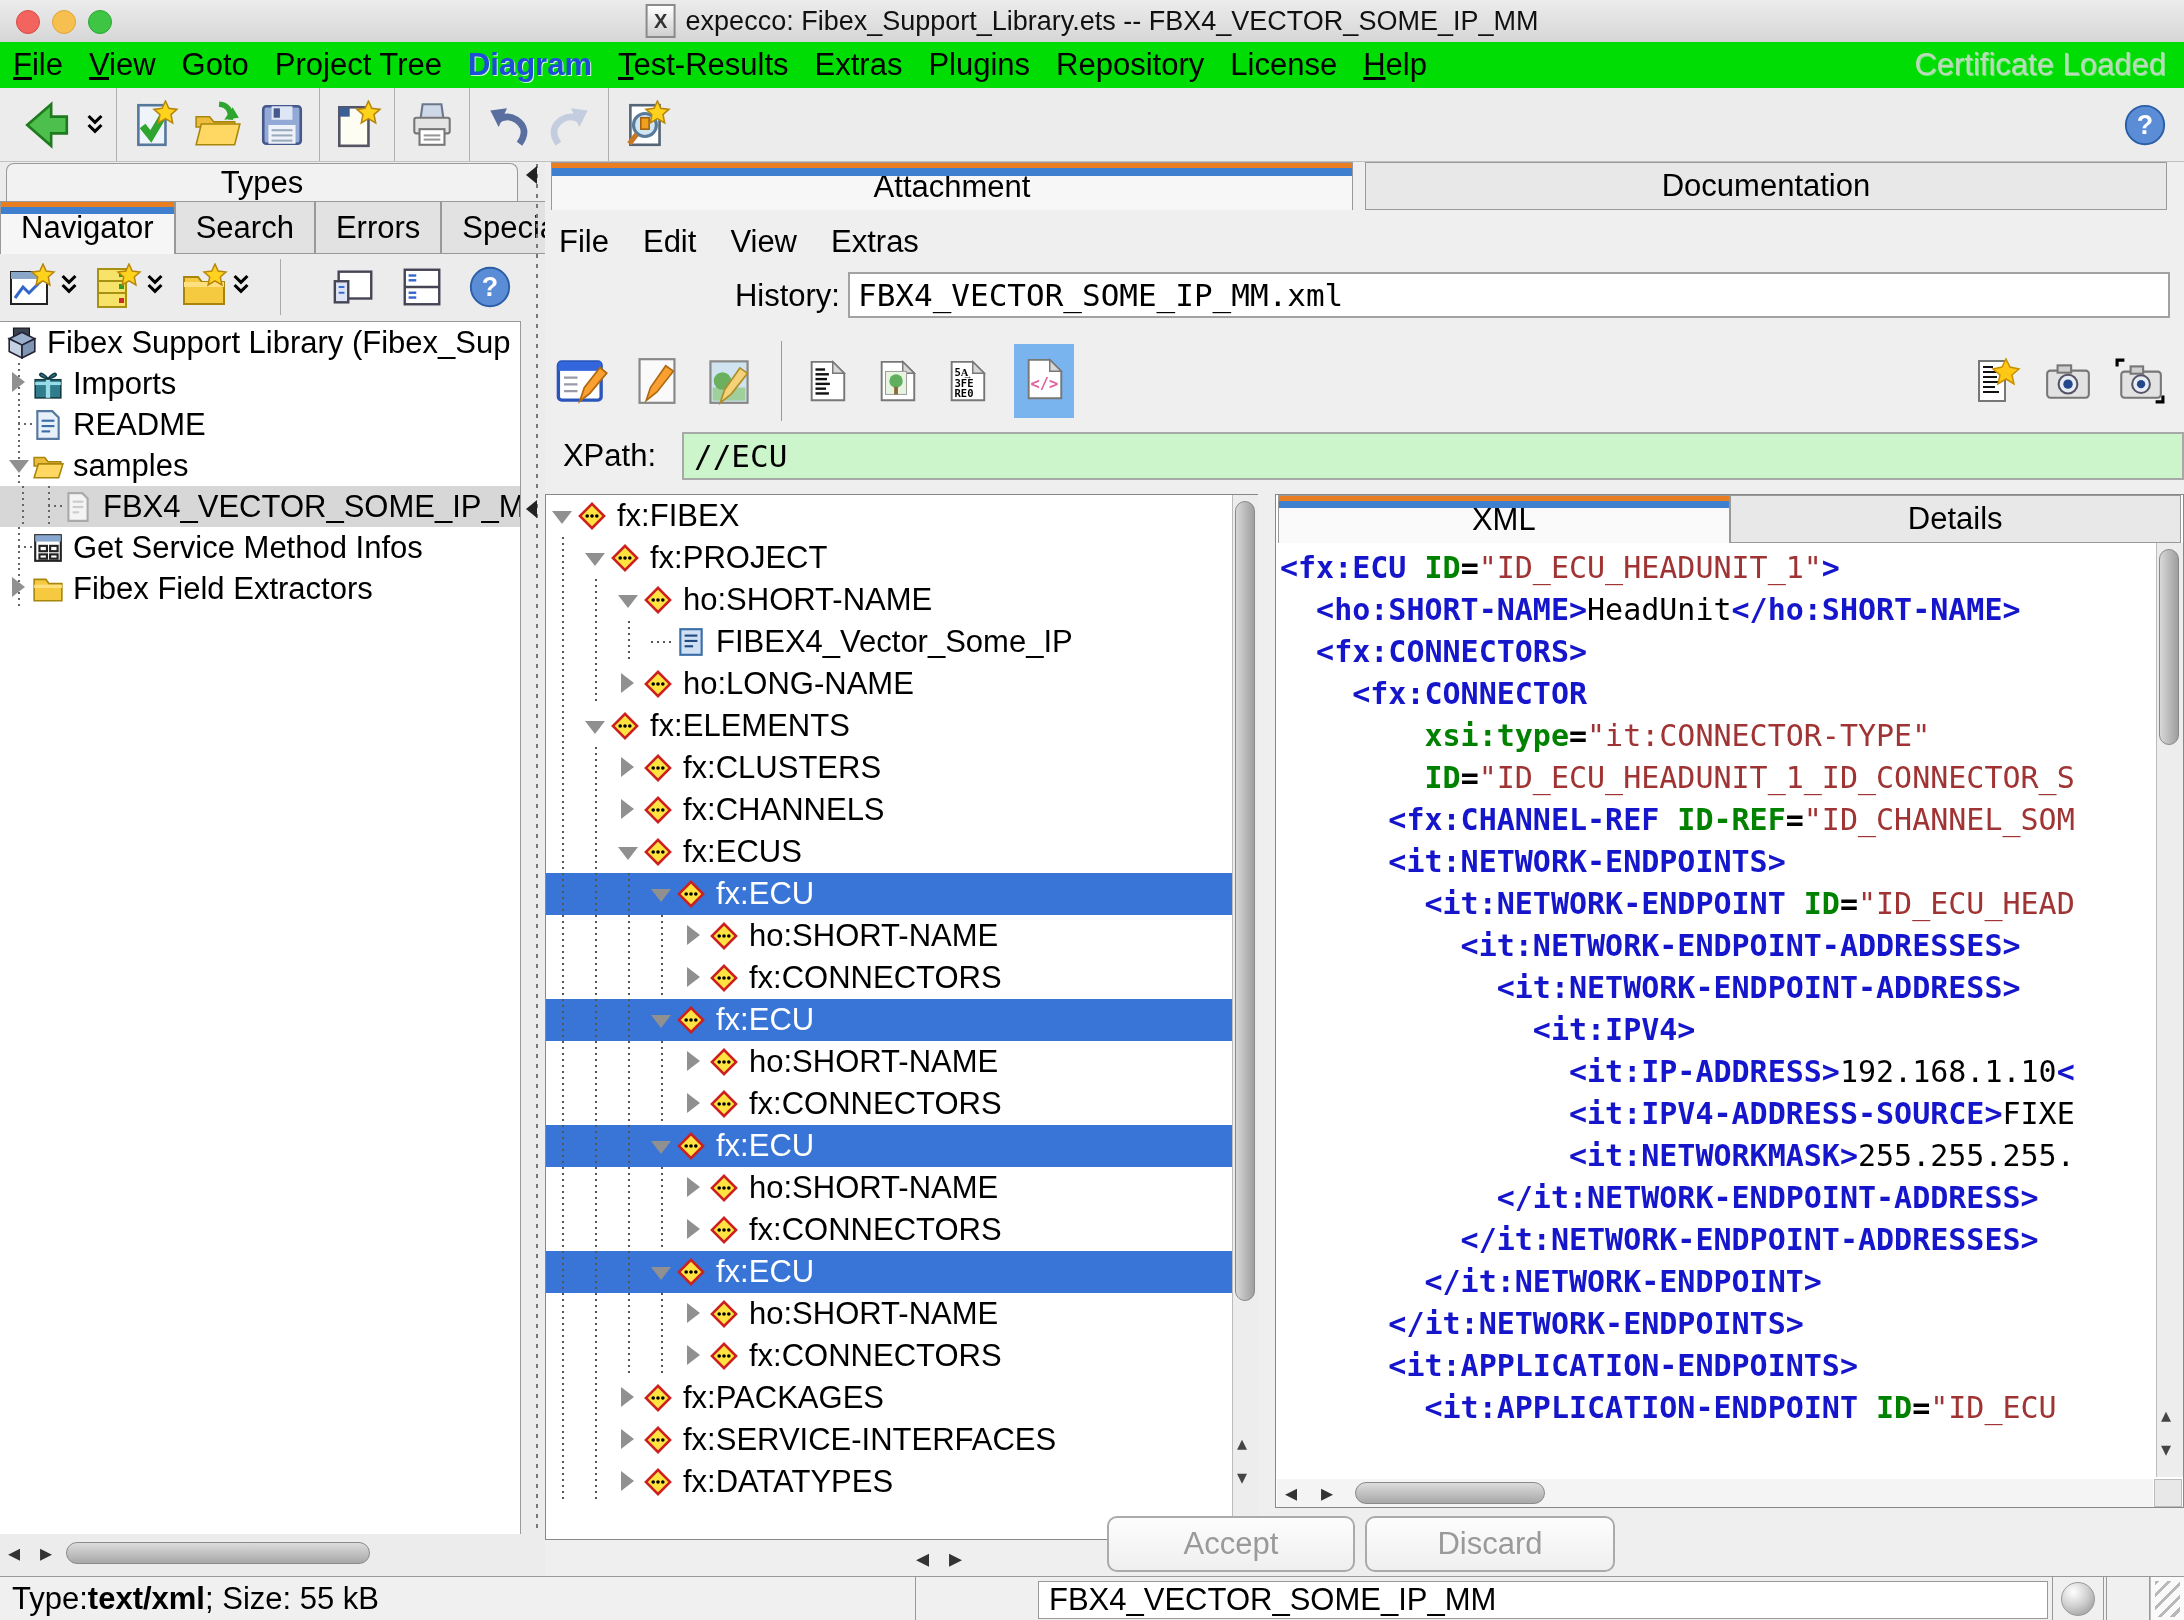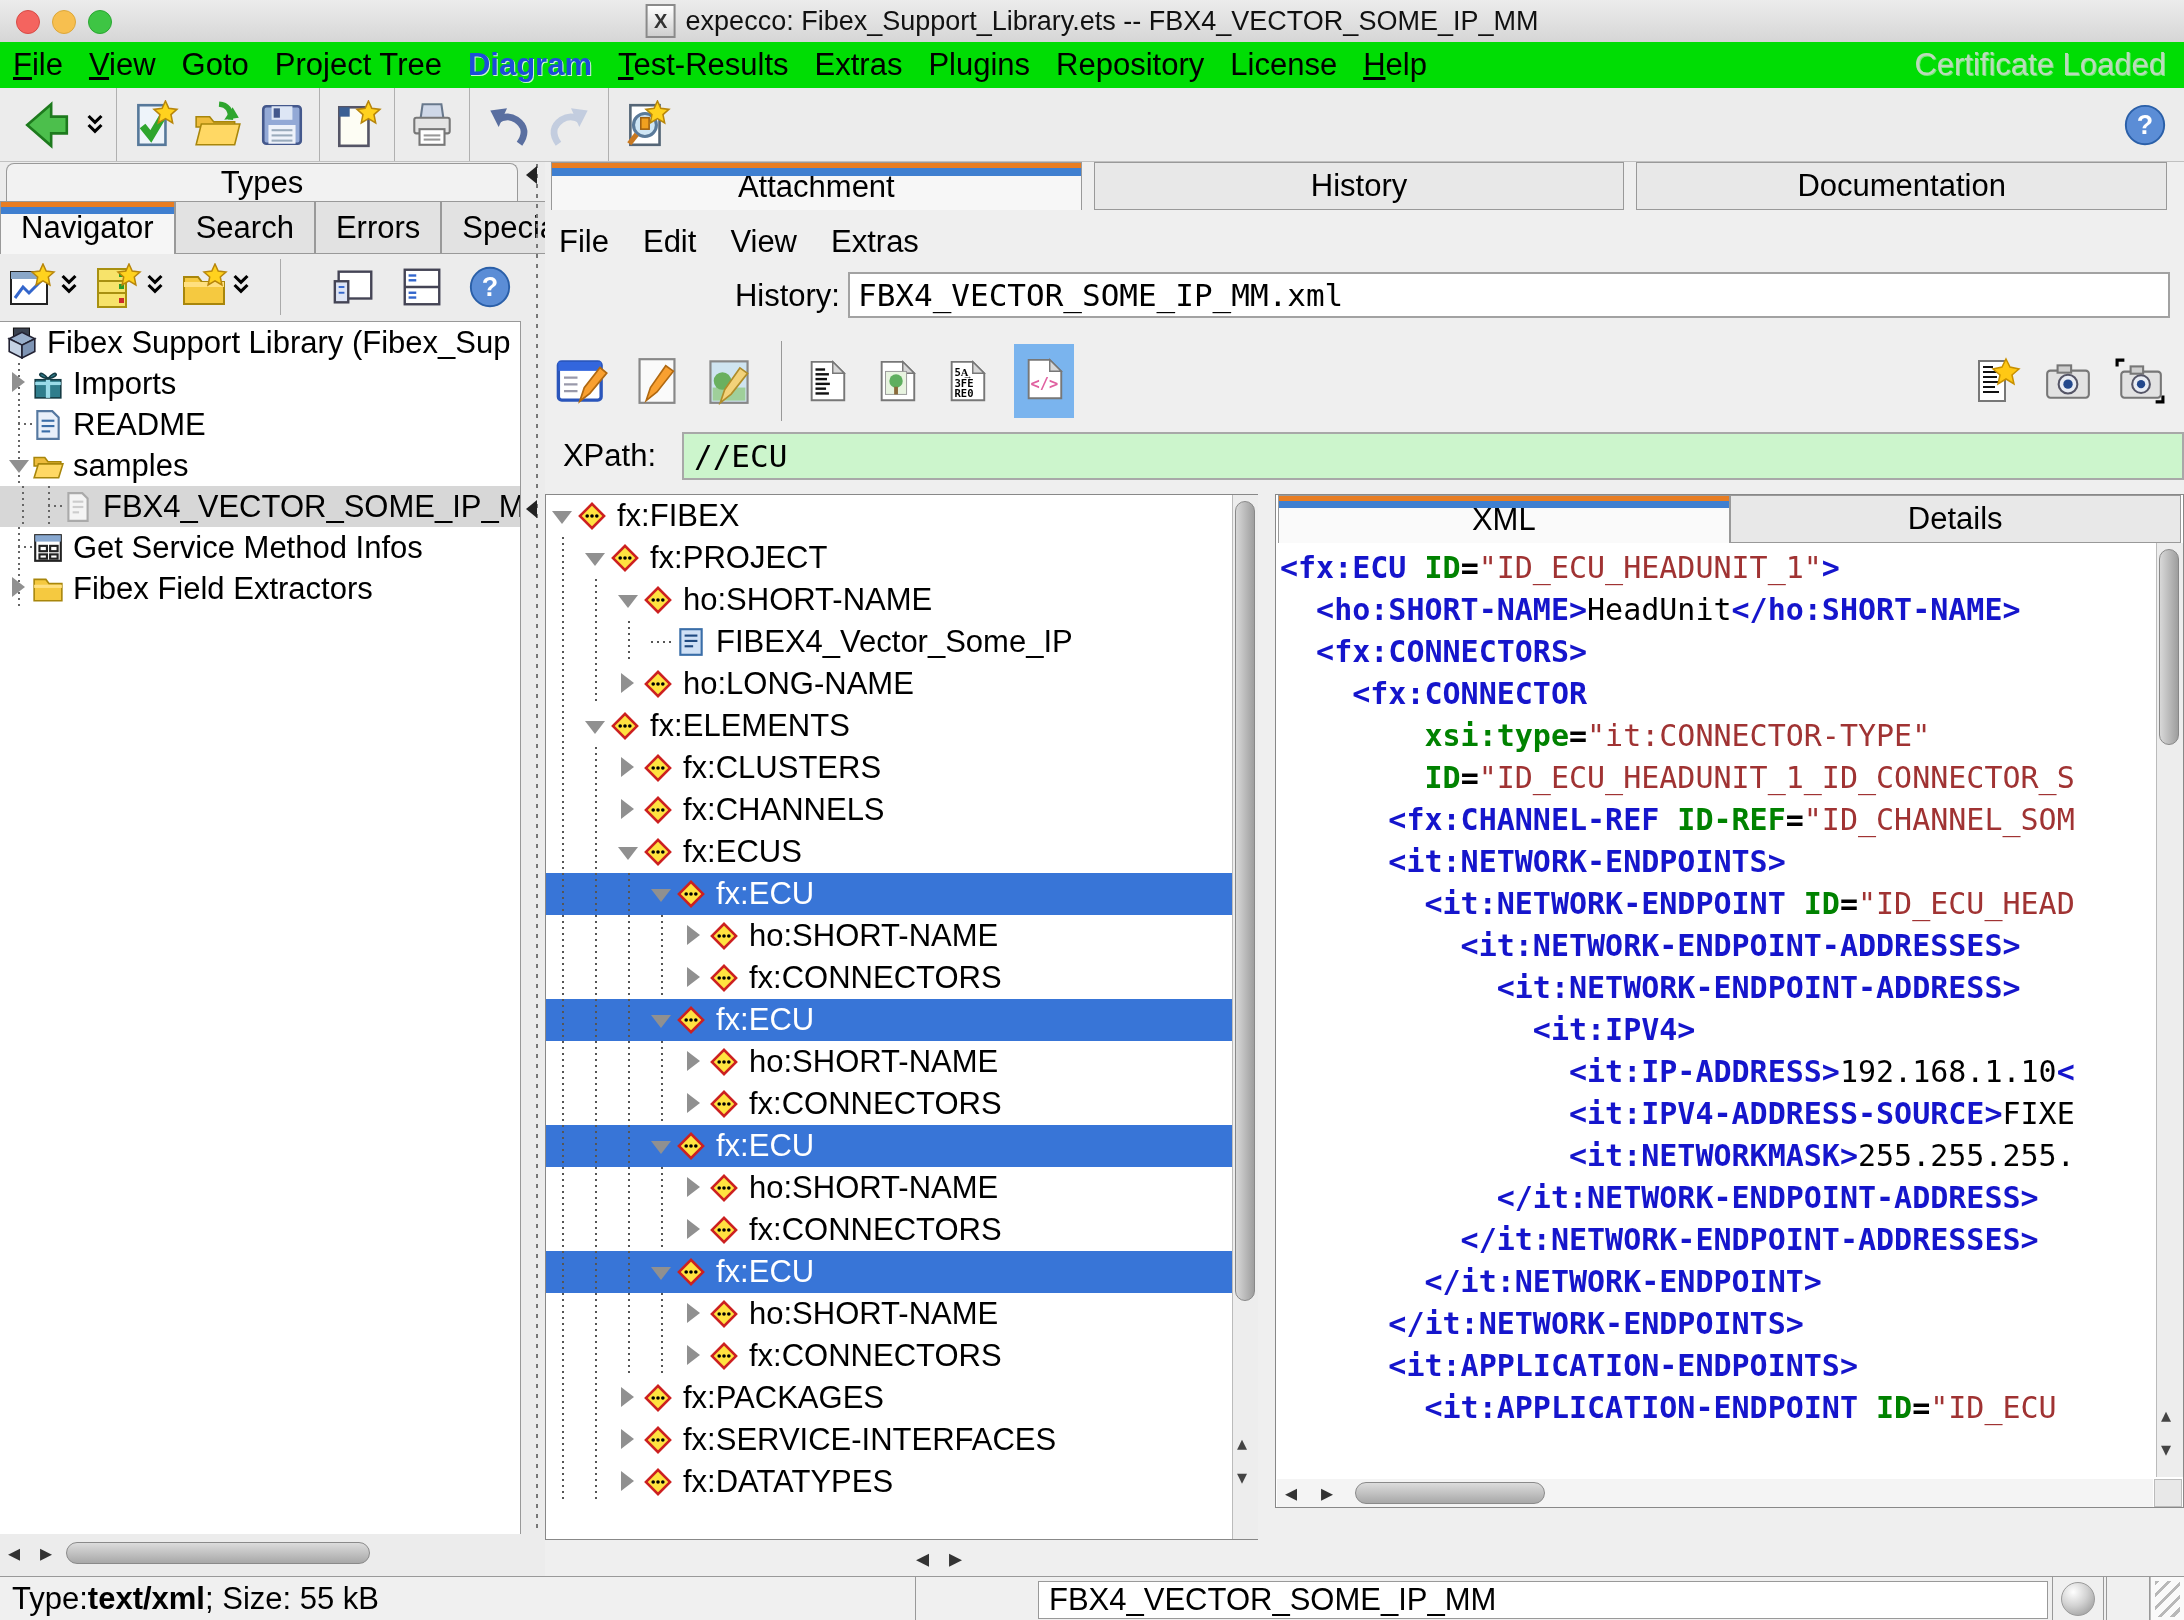--- a/index.html
+++ b/index.html
@@ -477,21 +477,20 @@
     <span class="hthumb" style="left:66px;width:304px;"></span>
   </div>
 
   <div class="vsplit"></div>
   <span class="vsplit-tri" style="left:526px;top:166px;"></span>
   <span class="vsplit-tri" style="left:526px;top:500px;"></span>
 
   <div class="rpanel">
     <div class="main-tabs">
       <div class="mtab active">Attachment</div>
-      <div class="mtab">History</div>
       <div class="mtab">Documentation</div>
     </div>
     <div class="inner-menu" id="inner-menu">
         <span>File</span>
         <span>Edit</span>
         <span>View</span>
         <span>Extras</span>
       </div>
     <div class="frow">
       <span class="flabel">History:</span>
@@ -1049,20 +1048,24 @@
     <span class="sc-arrow" style="left:4px;top:862px;">▴</span>
     <span class="sc-arrow" style="left:4px;top:896px;">▾</span>
   </div>
   <div class="xml-hscroll">
     <span class="arrowglyph" style="position:absolute;left:8px;top:1px;">◂</span>
     <span class="arrowglyph" style="position:absolute;left:44px;top:1px;">▸</span>
     <span class="hthumb" style="left:78px;width:190px;top:3px;"></span>
   </div>
   <div class="xml-corner"></div>
 
+  <div class="btnrow">
+    <div class="gbtn" style="left:1107px;width:248px;">Accept</div>
+    <div class="gbtn" style="left:1365px;width:250px;">Discard</div>
+  </div>
 
   <div class="statusbar">
     <div class="st-left">
       <span>Type: </span>
         <b>text/xml</b>
         <span>; Size: 55 kB</span>
     </div>
     <div class="st-field">FBX4_VECTOR_SOME_IP_MM</div>
     <div class="st-panel" style="left:2052px;width:52px;">
       <span class="sphere"></span>

